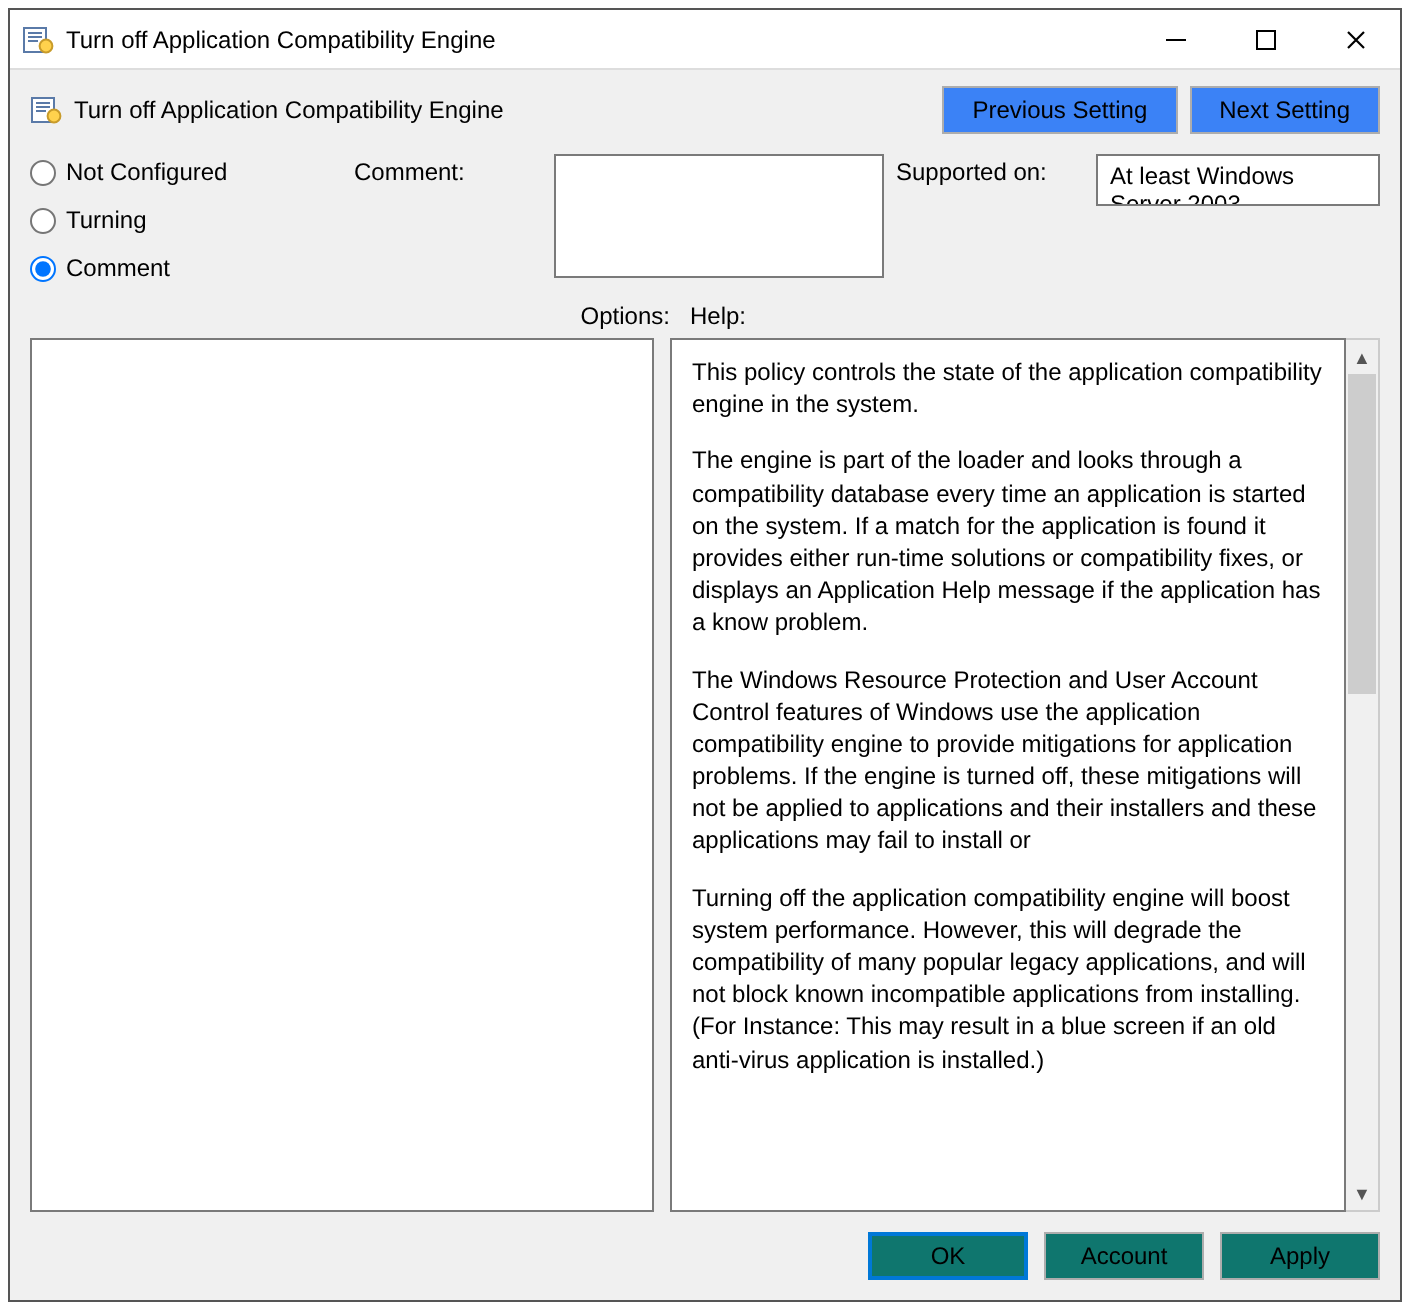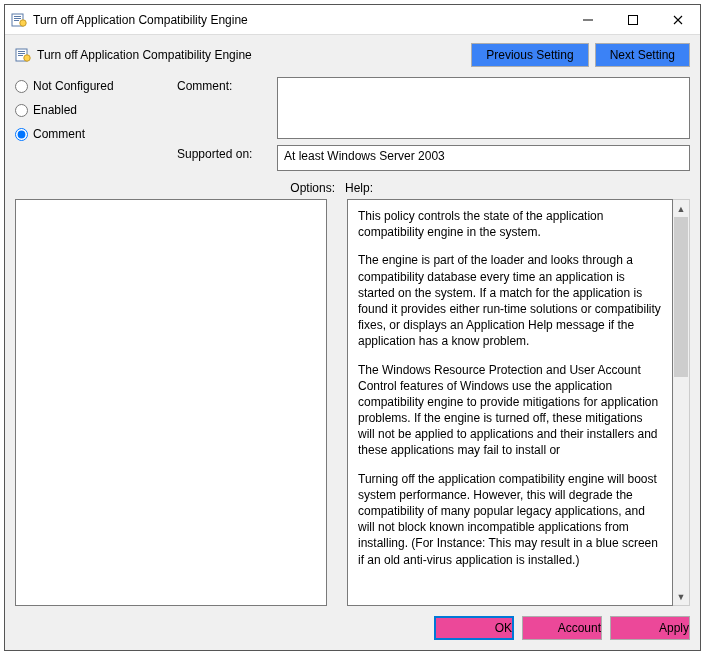--- a/index.html
+++ b/index.html
@@ -80,21 +80,20 @@
     flex-direction: column;
     gap: 10px;
     padding-top: 2px;
   }
   .radio-row { display: flex; align-items: center; gap: 5px; }
   .radio-row input { margin: 0; }
 
   .uright {
     flex: 1;
     display: flex;
-    flex-direction: column;
     gap: 6px;
   }
   .urow { display: flex; gap: 8px; }
   .ulabel { width: 92px; text-align: left; padding-top: 2px; }
   .commentbox {
     flex: 1;
     height: 62px;
     background: #fff;
     border: 1px solid #7a7a7a;
     resize: none;
@@ -117,21 +116,21 @@
     display: flex;
     margin-bottom: 4px;
   }
   .labels-row .olabel { width: 320px; text-align: right; }
   .labels-row .hlabel { flex: 1; margin-left: 10px; }
 
   
   .panes {
     flex: 1;
     display: flex;
-    gap: 20px;
+    gap: 8px;
     min-height: 0;
   }
   .options-pane {
     width: 312px;
     background: #fff;
     border: 1px solid #7a7a7a;
   }
   .help-wrap {
     flex: 1;
     display: flex;
@@ -171,25 +170,24 @@
   
   .btn-row {
     display: flex;
     justify-content: flex-end;
     gap: 8px;
     padding-top: 10px;
   }
   .dlg-btn {
     width: 80px;
     padding: 4px 0;
-    background: #ec4899;
+    background: #0f766e;
     border: 1px solid #adadad;
     font-size: 12px;
     font-family: inherit;
-    text-align: right;
   }
   .dlg-btn.default {
     border: 2px solid #0078d7;
     padding: 3px 0;
   }
 
   
   .policy-svg { display: block; }
 </style>
 </head>
@@ -243,21 +241,21 @@
     </div>
 
     <div class="upper">
       <div class="radios">
         <label class="radio-row">
           <input type="radio" name="state" style="">
           <span>Not Configured</span>
         </label>
         <label class="radio-row">
           <input type="radio" name="state" style="">
-          <span>Enabled</span>
+          <span>Turning</span>
         </label>
         <label class="radio-row">
           <input type="radio" name="state" checked="" style="">
           <span>Comment</span>
         </label>
       </div>
 
       <div class="uright">
         <div class="urow">
           <div class="ulabel">Comment:</div>

